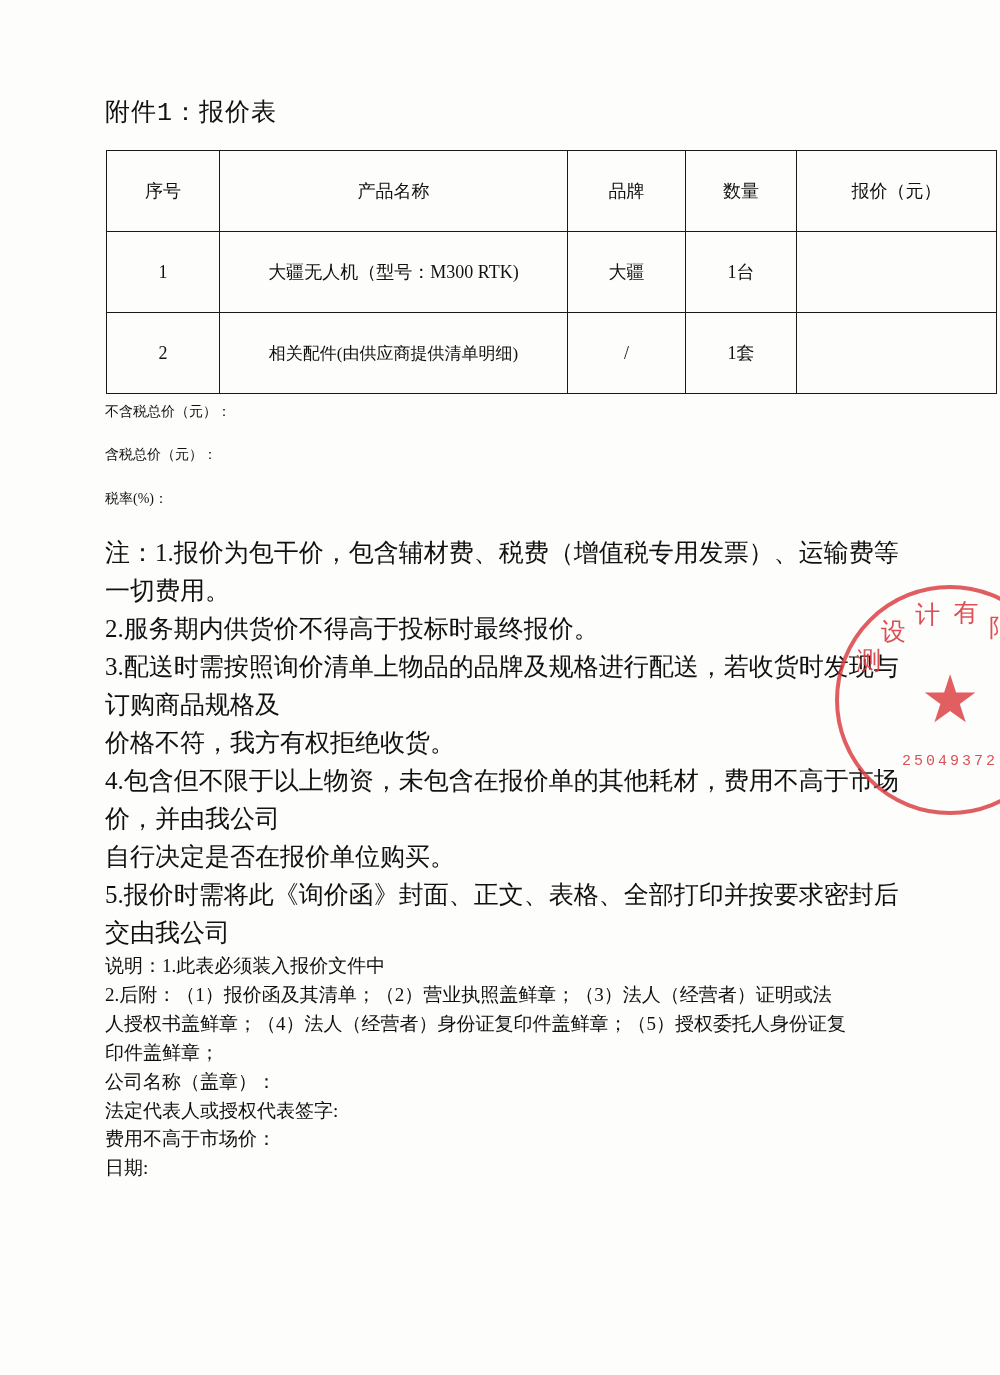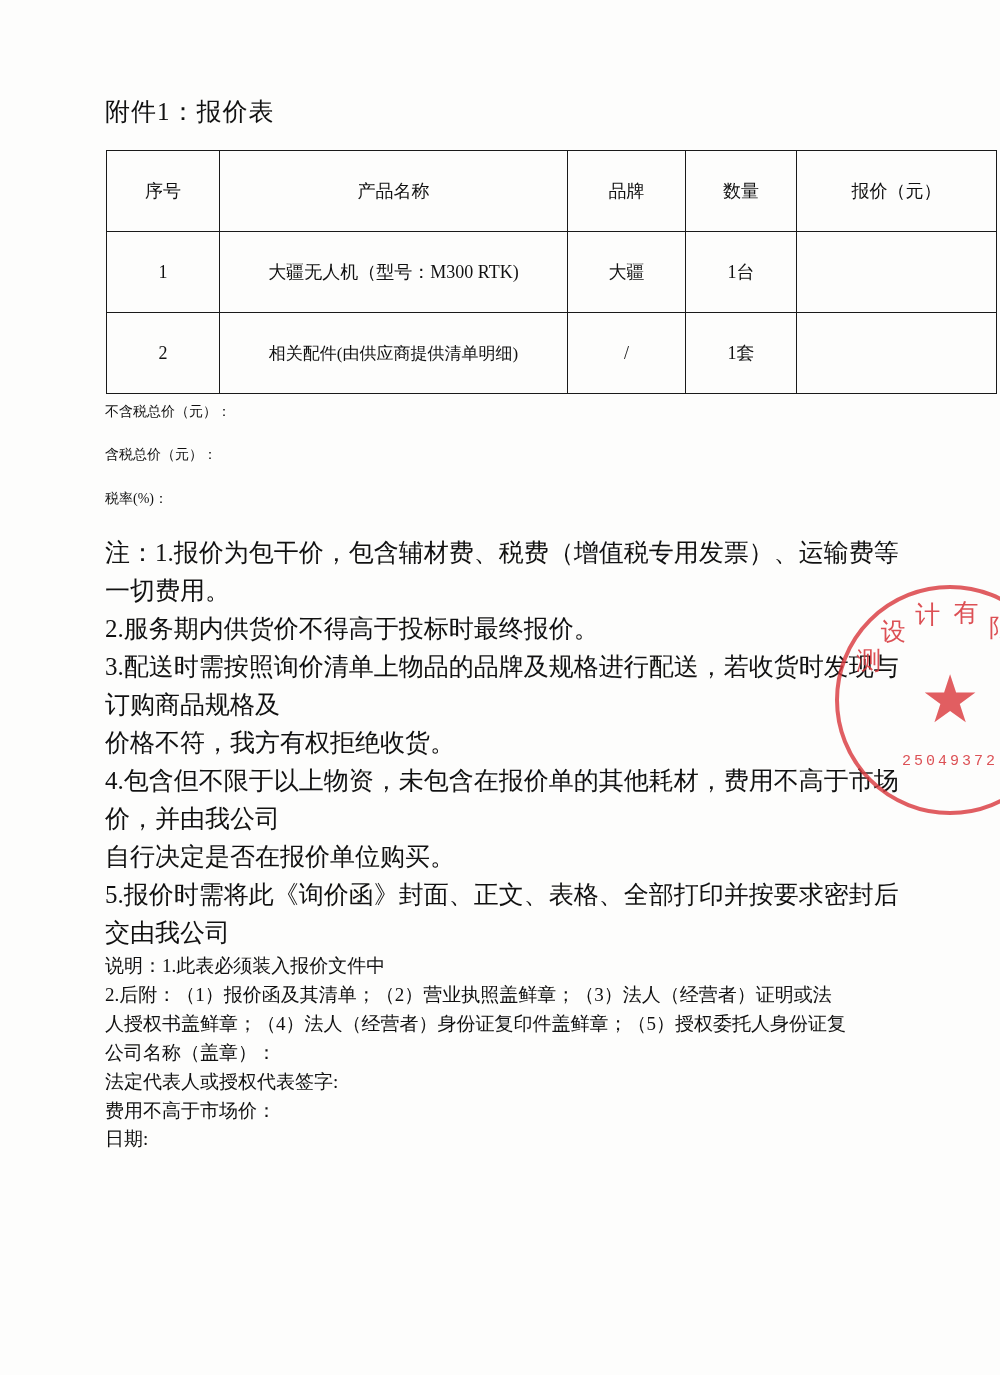--- a/index.html
+++ b/index.html
@@ -27,20 +27,21 @@
     left: 105px;
     top: 95px;
     width: 800px;
   }
   .doc-title {
     font-size: 25px;
     letter-spacing: 1px;
     margin: 0 0 22px 0;
     font-weight: 400;
     color: #111;
+    font-family: Liberation Mono, monospace;
   }
   table.quote {
     border-collapse: collapse;
     width: 725px;
     table-layout: fixed;
     margin-left: 1px;
   }
   table.quote td, table.quote th {
     border: 1.4px solid #1a1a1a;
     text-align: center;
@@ -199,20 +200,21 @@
       <p>价格不符，我方有权拒绝收货。</p>
       <p>4.包含但不限于以上物资，未包含在报价单的其他耗材，费用不高于市场价，并由我公司</p>
       <p>自行决定是否在报价单位购买。</p>
       <p>5.报价时需将此《询价函》封面、正文、表格、全部打印并按要求密封后交由我公司</p>
     </div>
 
     <div class="tail">
       <p>说明：1.此表必须装入报价文件中</p>
       <p>2.后附：（1）报价函及其清单；（2）营业执照盖鲜章；（3）法人（经营者）证明或法</p>
       <p>人授权书盖鲜章；（4）法人（经营者）身份证复印件盖鲜章；（5）授权委托人身份证复</p>
+      <p>印件盖鲜章；</p>
     </div>
 
     <div class="tail">
       <p>公司名称（盖章）：</p>
       <p>法定代表人或授权代表签字:</p>
       <p>费用不高于市场价：</p>
       <p>日期:</p>
     </div>
 
   </div>

